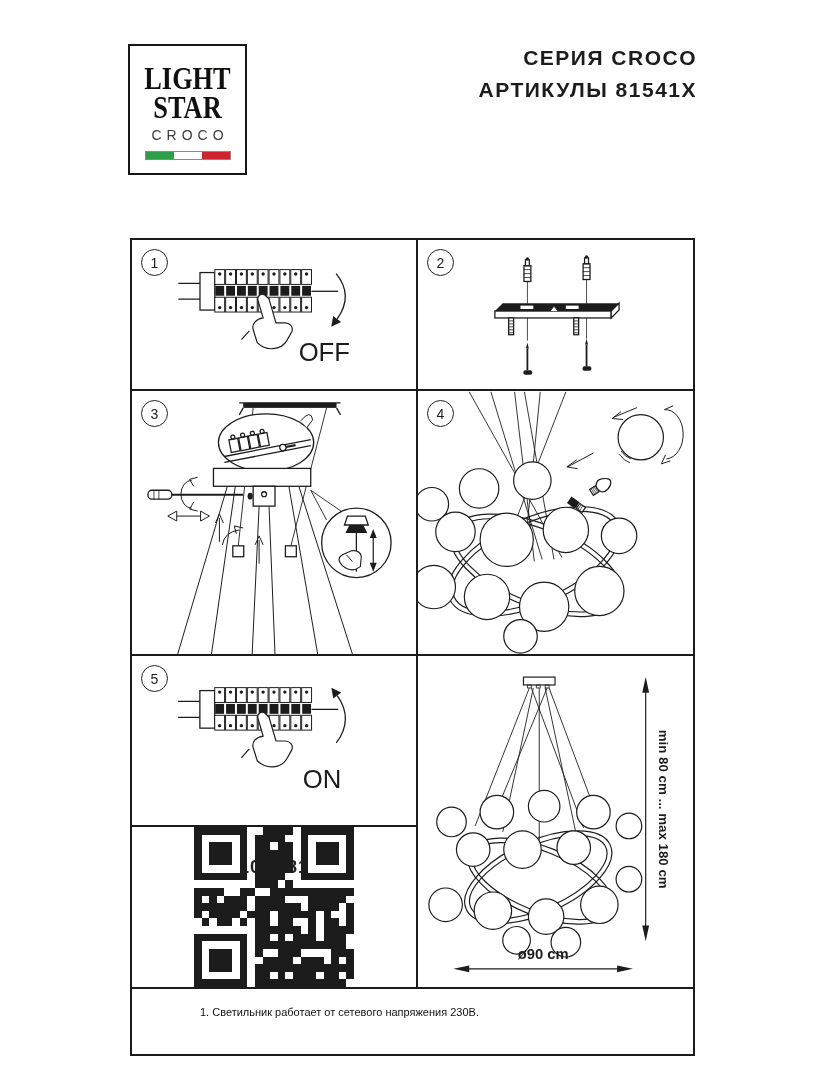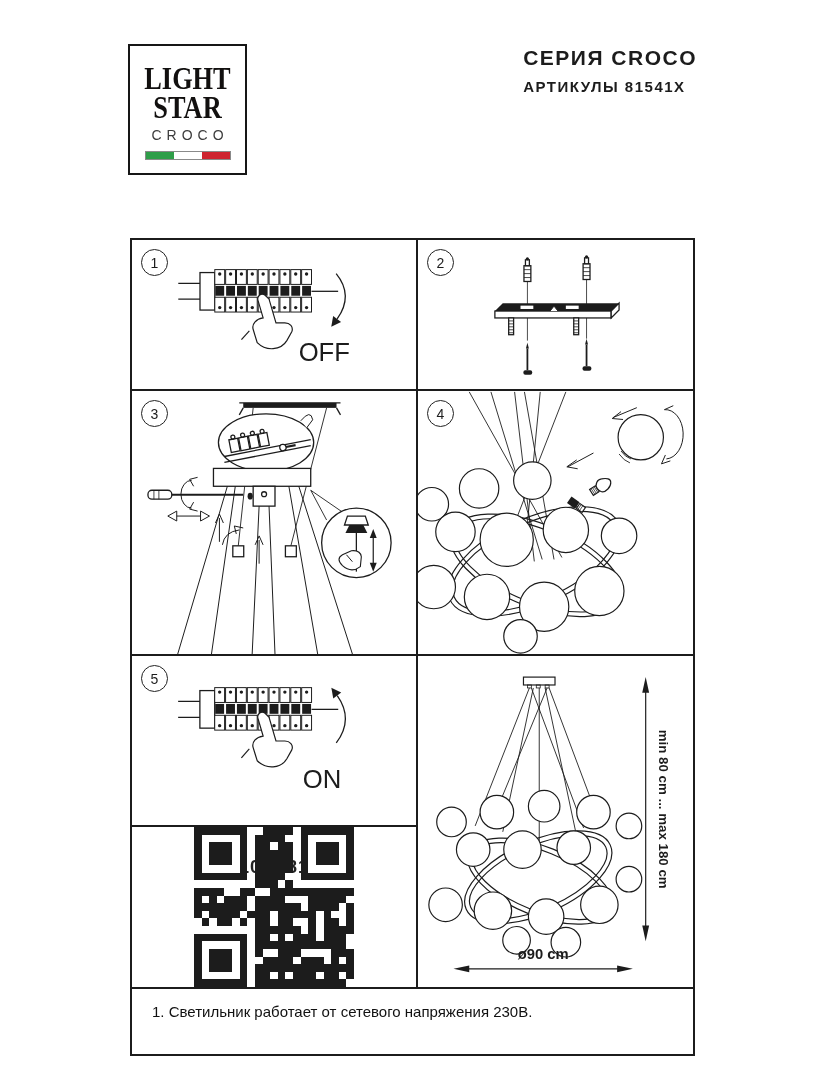--- a/index.html
+++ b/index.html
@@ -7,41 +7,41 @@
         font-family:"Liberation Sans",sans-serif;color:#1c1c1c;}
   
   .logo-box{position:absolute;left:128px;top:44px;width:119px;height:131px;
             border:2px solid #161616;box-sizing:border-box;text-align:center;padding-top:18px;}
   .logo-word{font-family:"Liberation Serif",serif;font-weight:bold;font-size:31px;line-height:29px;
              color:#12100f;transform:scaleX(.85);letter-spacing:0px;}
   .logo-group{font-size:14px;letter-spacing:5px;color:#3c3c3c;margin-top:5px;text-indent:5px;}
   .flag{width:86px;height:9px;margin:8px auto 0;display:flex;border:1px solid #8a8a8a;box-sizing:border-box;}
   .flag div{flex:1;}
   .flag .g{background:#2f9e49;} .flag .w{background:#ffffff;} .flag .r{background:#ce2430;}
-  .head-text{position:absolute;right:129px;top:46px;}
+  .head-text{position:absolute;right:129px;top:46px;text-align:right;}
   .h-series{font-size:21px;font-weight:bold;letter-spacing:1.5px;}
-  .h-articles{font-size:15px;font-weight:bold;letter-spacing:1.5px;margin-top:8px;}
+  .h-articles{font-size:21px;font-weight:bold;letter-spacing:1.5px;margin-top:8px;}
   .h-instr{font-size:22px;font-weight:bold;letter-spacing:2px;line-height:30px;margin-top:25px;}
   
   .cell{position:absolute;box-sizing:border-box;background:#fff;}
   .bl{border-left:2px solid #1c1c1c;} .bt{border-top:2px solid #1c1c1c;}
   .br{border-right:2px solid #1c1c1c;} .bb{border-bottom:2px solid #1c1c1c;}
   .cell svg{position:absolute;left:0;top:0;width:100%;height:100%;}
   .badge{position:absolute;left:9px;top:9px;width:25px;height:25px;border:1.6px solid #222;
          border-radius:50%;display:flex;align-items:center;justify-content:center;
          font-size:14px;z-index:3;background:#fff;}
   svg text{font-family:"Liberation Sans",sans-serif;fill:#1c1c1c;}
   
   .qr-wrap{position:absolute;left:0;top:0;width:100%;height:100%;display:flex;
            justify-content:center;gap:26px;padding-top:30px;box-sizing:border-box;}
   .qr-col{text-align:center;}
   .qr-label{font-size:18px;font-weight:bold;letter-spacing:1px;color:#222;margin-bottom:12px;}
   .qr{width:57px;height:57px;margin:0 auto;}
   
-  .footer-notes{padding:12px 0 0 20px;font-size:15px;line-height:22px;color:#111;}
+  .footer-notes{padding:12px 0 0 20px;font-size:11px;line-height:22px;color:#111;margin-left:48px;}
 </style>
 </head>
 <body>
 
 <div class="page">
 
   <div class="logo-box">
     <div class="logo-word">LIGHT</div>
     <div class="logo-word">STAR</div>
     <div class="logo-group">CROCO</div>

